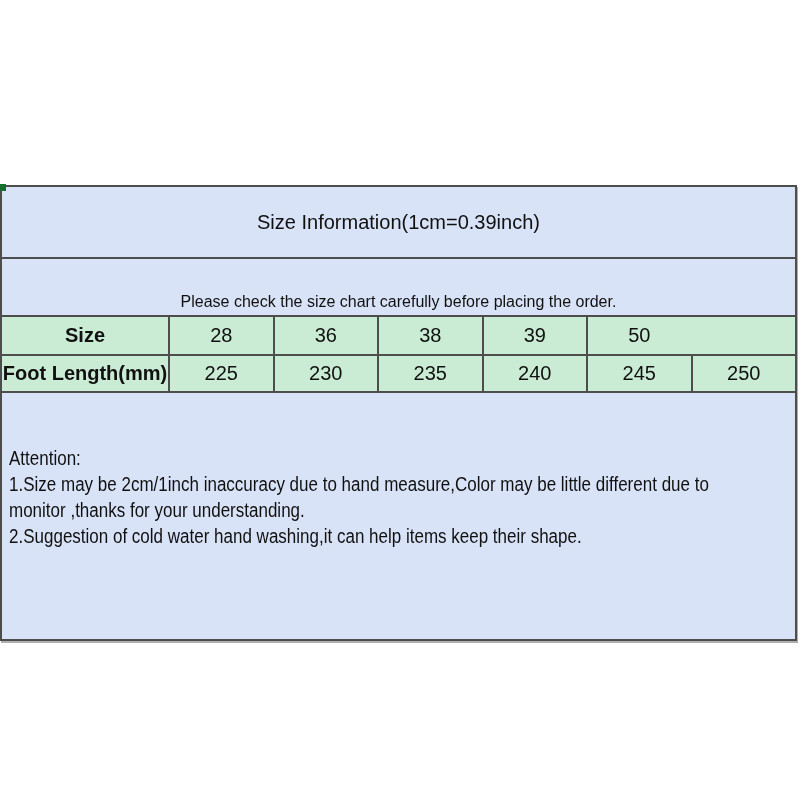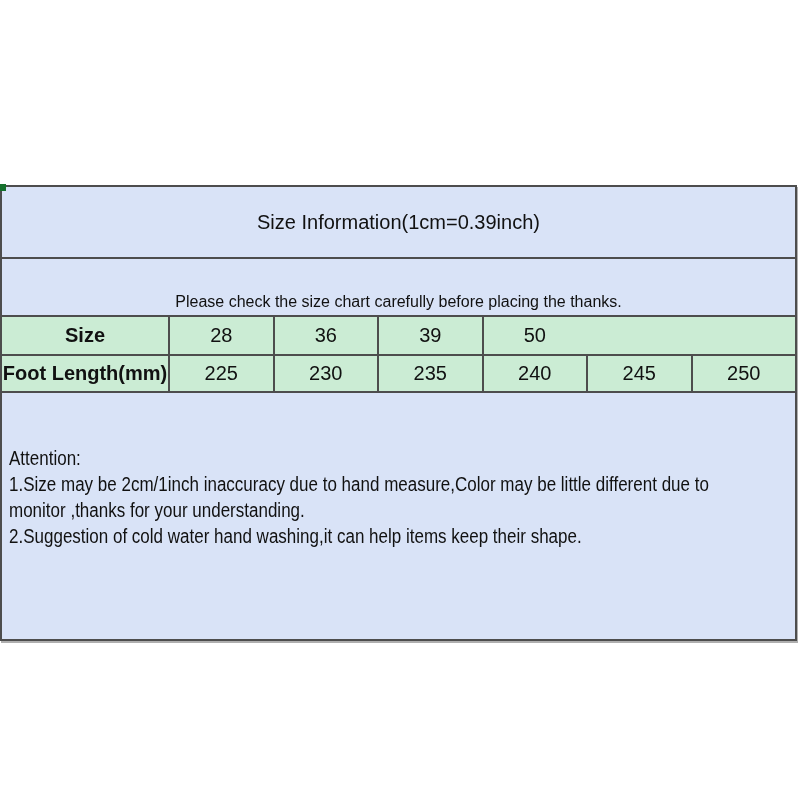--- a/index.html
+++ b/index.html
@@ -88,27 +88,28 @@
 
   <div class="corner-mark"></div>
 
   <div class="size-table">
 
     <div class="row row--title">
       <span>Size Information(1cm=0.39inch)</span>
     </div>
 
     <div class="row row--note">
-      <span>Please check the size chart carefully before placing the thanks.</span>
+      <span>Please check the size chart carefully before placing the order.</span>
     </div>
 
     <div class="row row--grid row--sizes">
       <div class="cell">Size</div>
       <div class="cell">28</div>
       <div class="cell">36</div>
+      <div class="cell">38</div>
       <div class="cell">39</div>
       <div class="cell">50</div>
     </div>
 
     <div class="row row--grid row--lengths">
       <div class="cell">Foot Length(mm)</div>
       <div class="cell">225</div>
       <div class="cell">230</div>
       <div class="cell">235</div>
       <div class="cell">240</div>

